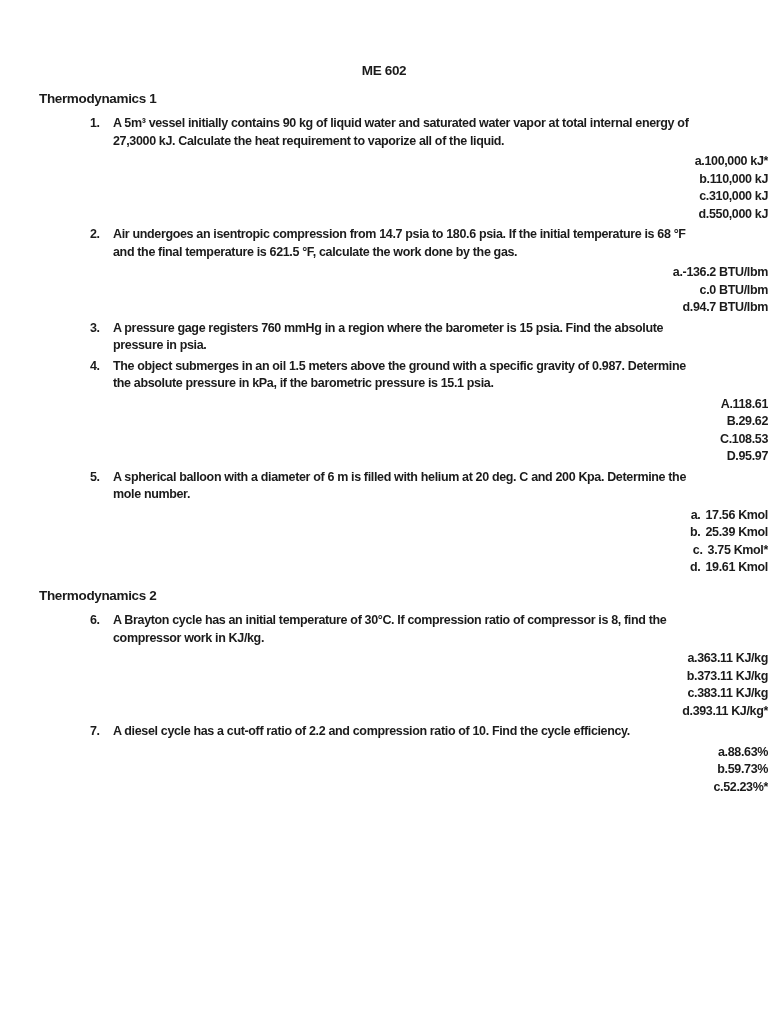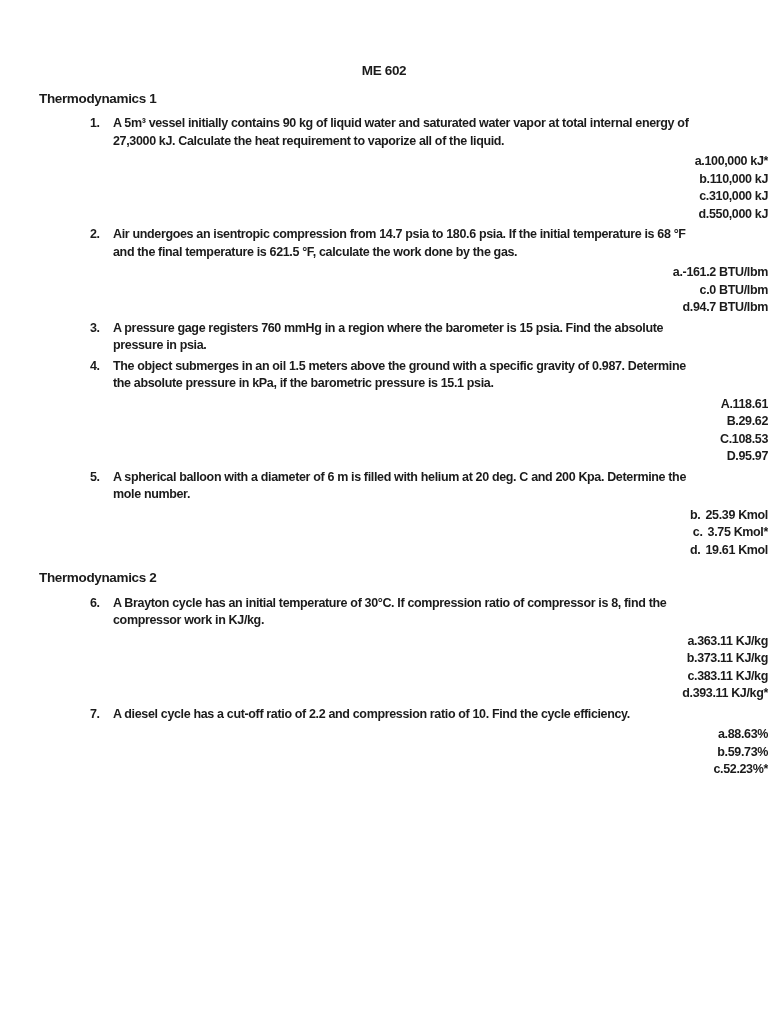--- a/index.html
+++ b/index.html
@@ -75,21 +75,21 @@
         <div class="option"><span class="opt-label">a.</span><span class="opt-text">100,000 kJ*</span></div>
         <div class="option"><span class="opt-label">b.</span><span class="opt-text">110,000 kJ</span></div>
         <div class="option"><span class="opt-label">c.</span><span class="opt-text">310,000 kJ</span></div>
         <div class="option"><span class="opt-label">d.</span><span class="opt-text">550,000 kJ</span></div>
       </div>
       <div class="question">
         <span class="q-num">2.</span>
         <span class="q-text">Air undergoes an isentropic compression from 14.7 psia to 180.6 psia. If the initial temperature is 68 °F and the final temperature is 621.5 °F, calculate the work done by the gas.</span>
       </div>
       <div class="options">
-        <div class="option"><span class="opt-label">a.</span><span class="opt-text">-161.2 BTU/lbm</span></div>
+        <div class="option"><span class="opt-label">a.</span><span class="opt-text">-136.2 BTU/lbm</span></div>
         <div class="option"><span class="opt-label">c.</span><span class="opt-text">0 BTU/lbm</span></div>
         <div class="option"><span class="opt-label">d.</span><span class="opt-text">94.7 BTU/lbm</span></div>
       </div>
       <div class="question">
         <span class="q-num">3.</span>
         <span class="q-text">A pressure gage registers 760 mmHg in a region where the barometer is 15 psia. Find the absolute pressure in psia.</span>
       </div>
       <div class="question">
         <span class="q-num">4.</span>
         <span class="q-text">The object submerges in an oil 1.5 meters above the ground with a specific gravity of 0.987. Determine the absolute pressure in kPa, if the barometric pressure is 15.1 psia.</span>
@@ -98,20 +98,21 @@
         <div class="option"><span class="opt-label">A.</span><span class="opt-text">118.61</span></div>
         <div class="option"><span class="opt-label">B.</span><span class="opt-text">29.62</span></div>
         <div class="option"><span class="opt-label">C.</span><span class="opt-text">108.53</span></div>
         <div class="option"><span class="opt-label">D.</span><span class="opt-text">95.97</span></div>
       </div>
       <div class="question">
         <span class="q-num">5.</span>
         <span class="q-text">A spherical balloon with a diameter of 6 m is filled with helium at 20 deg. C and 200 Kpa. Determine the mole number.</span>
       </div>
       <div class="options inline">
+        <div class="option"><span class="opt-label">a.</span><span class="opt-text">17.56 Kmol</span></div>
         <div class="option"><span class="opt-label">b.</span><span class="opt-text">25.39 Kmol</span></div>
         <div class="option"><span class="opt-label">c.</span><span class="opt-text">3.75 Kmol*</span></div>
         <div class="option"><span class="opt-label">d.</span><span class="opt-text">19.61 Kmol</span></div>
       </div>
       <div class="section-heading">Thermodynamics 2</div>
       <div class="question">
         <span class="q-num">6.</span>
         <span class="q-text">A Brayton cycle has an initial temperature of 30°C. If compression ratio of compressor is 8, find the compressor work in KJ/kg.</span>
       </div>
       <div class="options">

